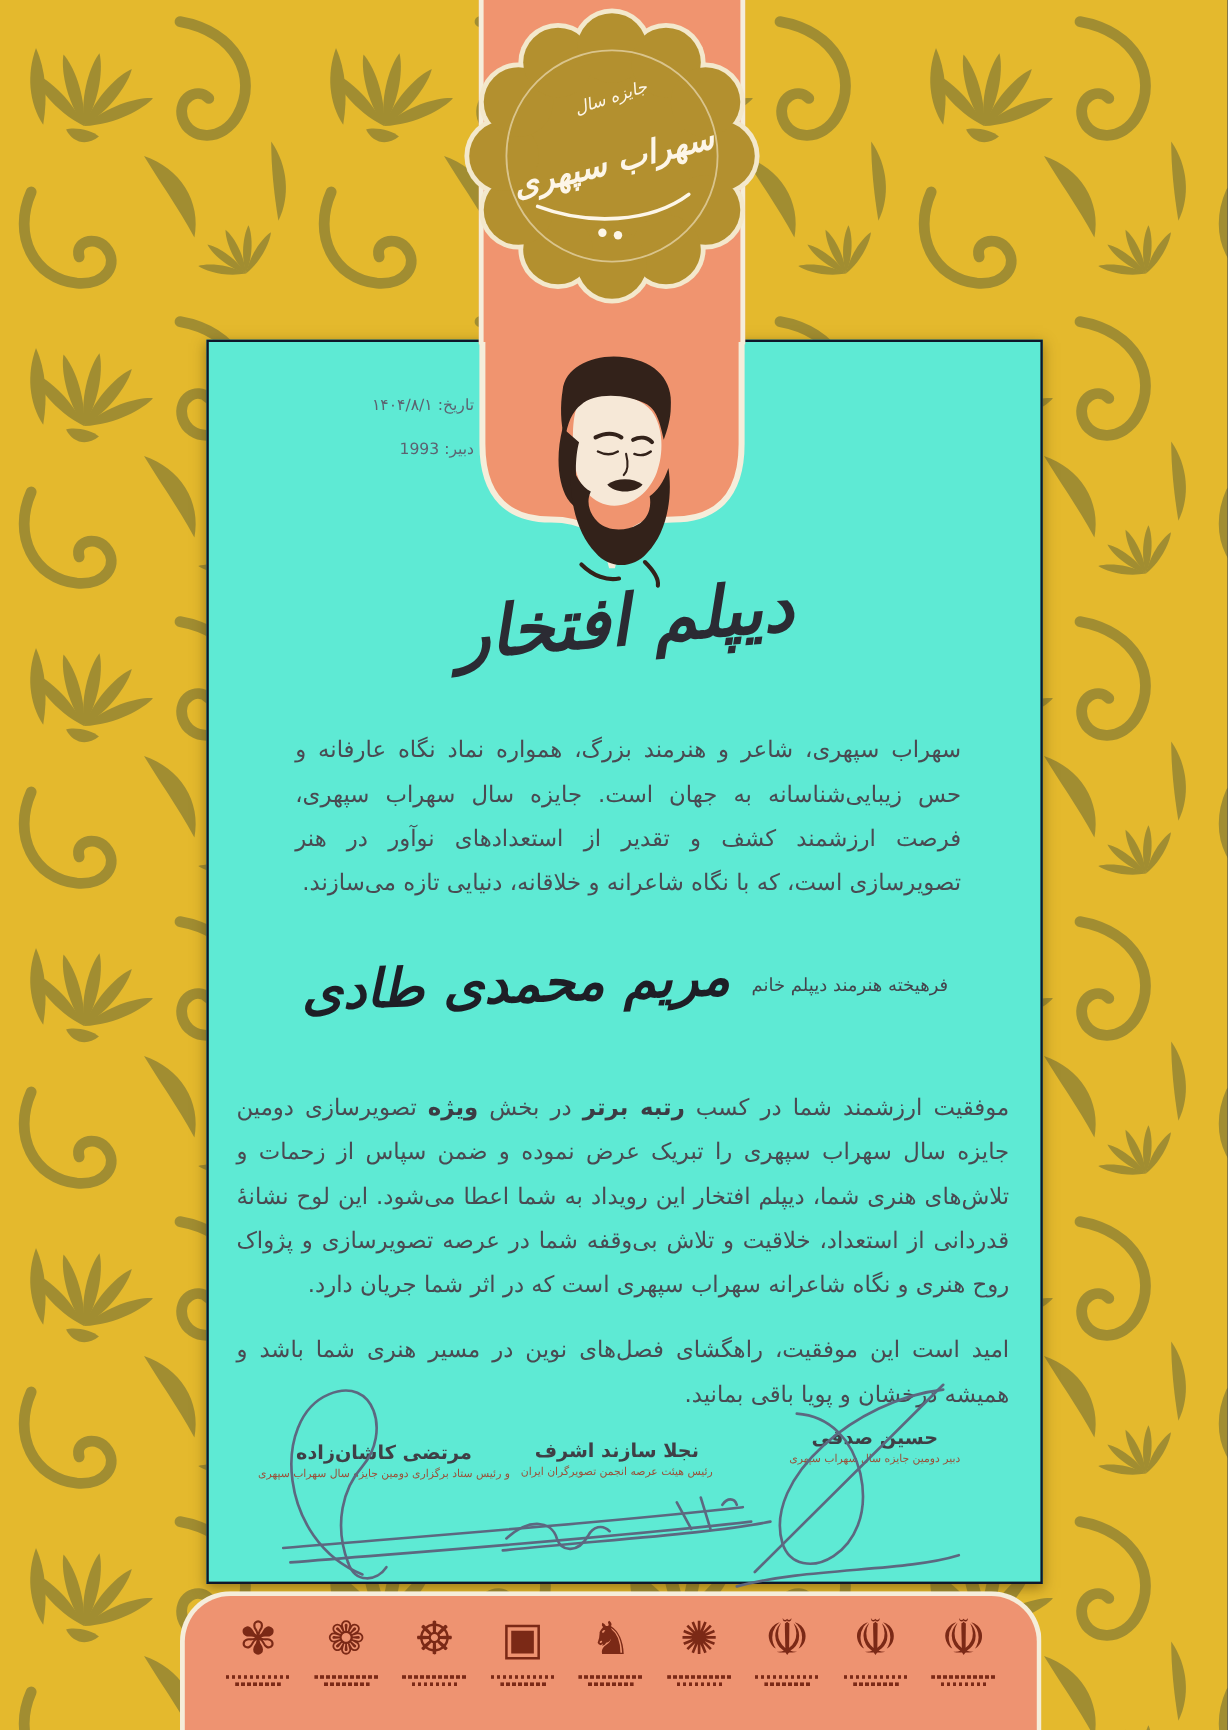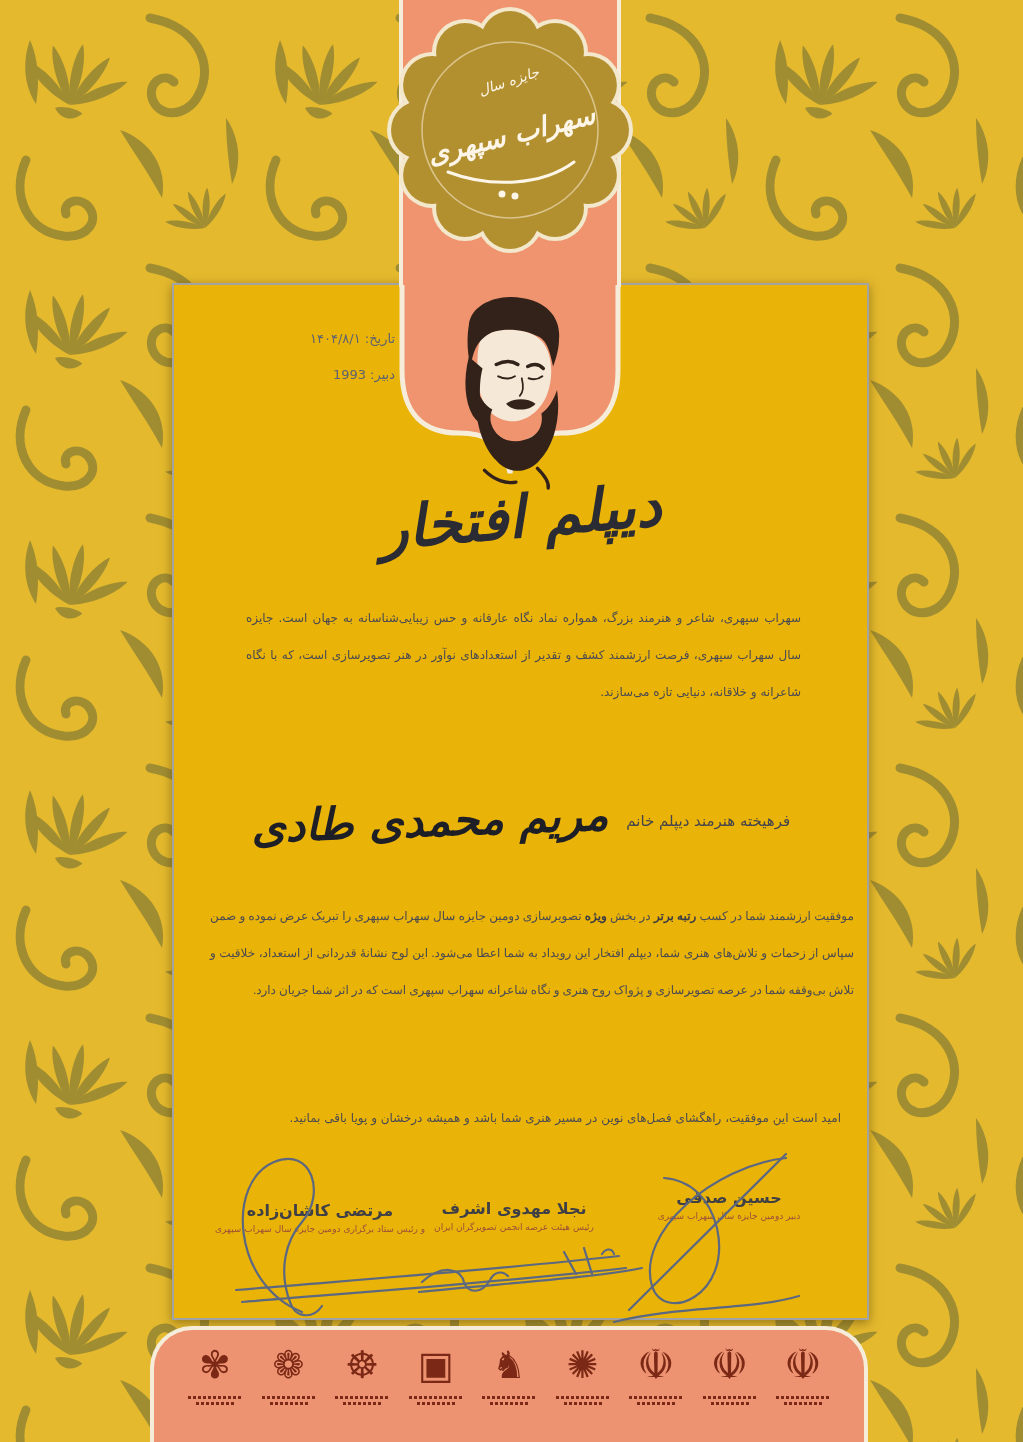--- a/index.html
+++ b/index.html
@@ -4,21 +4,21 @@
 <style>
   html,body{margin:0;padding:0;background:#555;}
   .page{
     position:relative;width:1023px;height:1442px;overflow:hidden;
     font-family:"DejaVu Sans",sans-serif;
   }
   .bg-svg{position:absolute;left:0;top:0;z-index:0;}
   
   .paper{
     position:absolute;left:172px;top:283px;width:697px;height:1037px;
-    background:#eab308;border:2px solid #a3a3a3;box-sizing:border-box;
+    background:#5eead4;border:2px solid #0f172a;box-sizing:border-box;
     box-shadow:0 3px 10px rgba(80,60,5,.5);
     z-index:2;direction:rtl;color:#4a4a52;
   }
   
   .ribbon{
     position:absolute;left:399px;top:0;width:222px;height:287px;
     background:#f0946f;border-left:4px solid #f5edda;border-right:4px solid #f5edda;
     box-sizing:border-box;z-index:3;
   }
   .panel-svg{position:absolute;left:399px;top:285px;z-index:3;}
@@ -28,25 +28,25 @@
   .date-block{
     position:absolute;left:63px;top:36px;width:158px;
     font-size:13px;line-height:36px;color:#5c6270;text-align:right;direction:rtl;
   }
   .cert-title{
     position:absolute;left:0;top:198px;width:100%;text-align:center;
     font-size:58px;font-weight:bold;font-style:italic;color:#2b2b33;
     transform:rotate(-5deg);letter-spacing:-2px;
   }
   .para{
-    position:absolute;font-size:12px;line-height:37px;text-align:justify;
+    position:absolute;font-size:19px;line-height:37px;text-align:justify;
     text-justify:inter-word;color:#4a4a52;
   }
   .p1{top:303px;right:66px;width:555px;}
-  .p2{top:601px;right:13px;width:644px;font-family:Liberation Serif, serif;}
+  .p2{top:601px;right:26px;width:644px;}
   .p3{top:803px;right:26px;width:644px;}
   .para b{font-weight:700;color:#3c3c44;}
   .recipient{
     position:absolute;top:510px;left:0;width:100%;
     display:flex;flex-direction:row;justify-content:center;align-items:center;gap:18px;
   }
   .recipient-label{font-size:15px;color:#44444c;}
   .recipient-name{
     font-size:44px;font-weight:bold;font-style:italic;color:#1e1e26;
     transform:rotate(-2deg);white-space:nowrap;
@@ -137,21 +137,21 @@
 
     <p class="para p2"><span>موفقیت ارزشمند شما در کسب </span><b>رتبه برتر</b><span> در بخش </span><b>ویژه</b><span> تصویرسازی دومین جایزه سال سهراب سپهری را تبریک عرض نموده و ضمن سپاس از زحمات و تلاش‌های هنری شما، دیپلم افتخار این رویداد به شما اعطا می‌شود. این لوح نشانهٔ قدردانی از استعداد، خلاقیت و تلاش بی‌وقفه شما در عرصه تصویرسازی و پژواک روح هنری و نگاه شاعرانه سهراب سپهری است که در اثر شما جریان دارد.</span></p>
 
     <p class="para p3">امید است این موفقیت، راهگشای فصل‌های نوین در مسیر هنری شما باشد و همیشه درخشان و پویا باقی بمانید.</p>
 
     <div class="sig sig-right">
       <div class="sig-name">حسین صدقی</div>
       <div class="sig-title">دبیر دومین جایزه سال سهراب سپهری</div>
     </div>
     <div class="sig sig-mid">
-      <div class="sig-name">نجلا مهدوی اشرف</div>
+      <div class="sig-name">نجلا سازند اشرف</div>
       <div class="sig-title">رئیس هیئت عرصه انجمن تصویرگران ایران</div>
     </div>
     <div class="sig sig-left">
       <div class="sig-name">مرتضی کاشان‌زاده</div>
       <div class="sig-title">و رئیس ستاد برگزاری دومین جایزه سال سهراب سپهری</div>
     </div>
 
     <svg class="ink-svg" width="697" height="185" viewBox="0 0 697 185" aria-hidden="true">
       <g fill="none" stroke="#5c6880" stroke-width="2.2" stroke-linecap="round">
 

